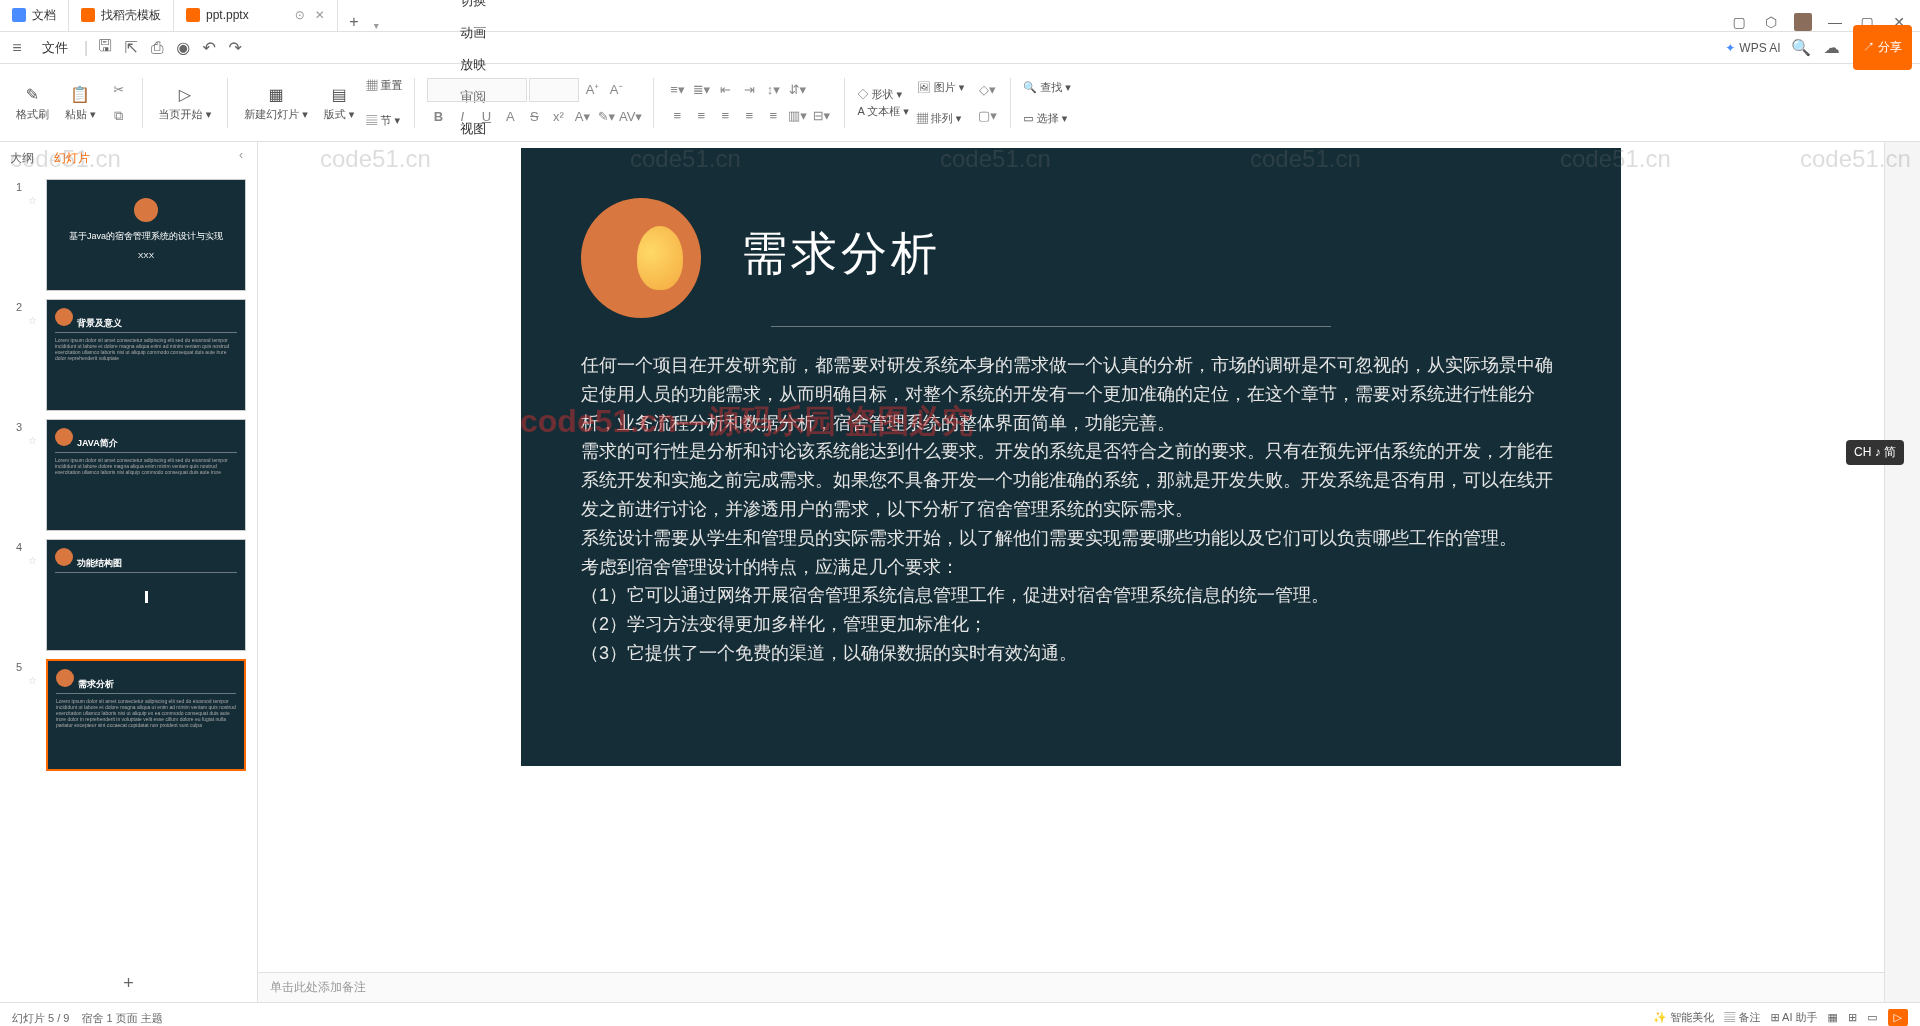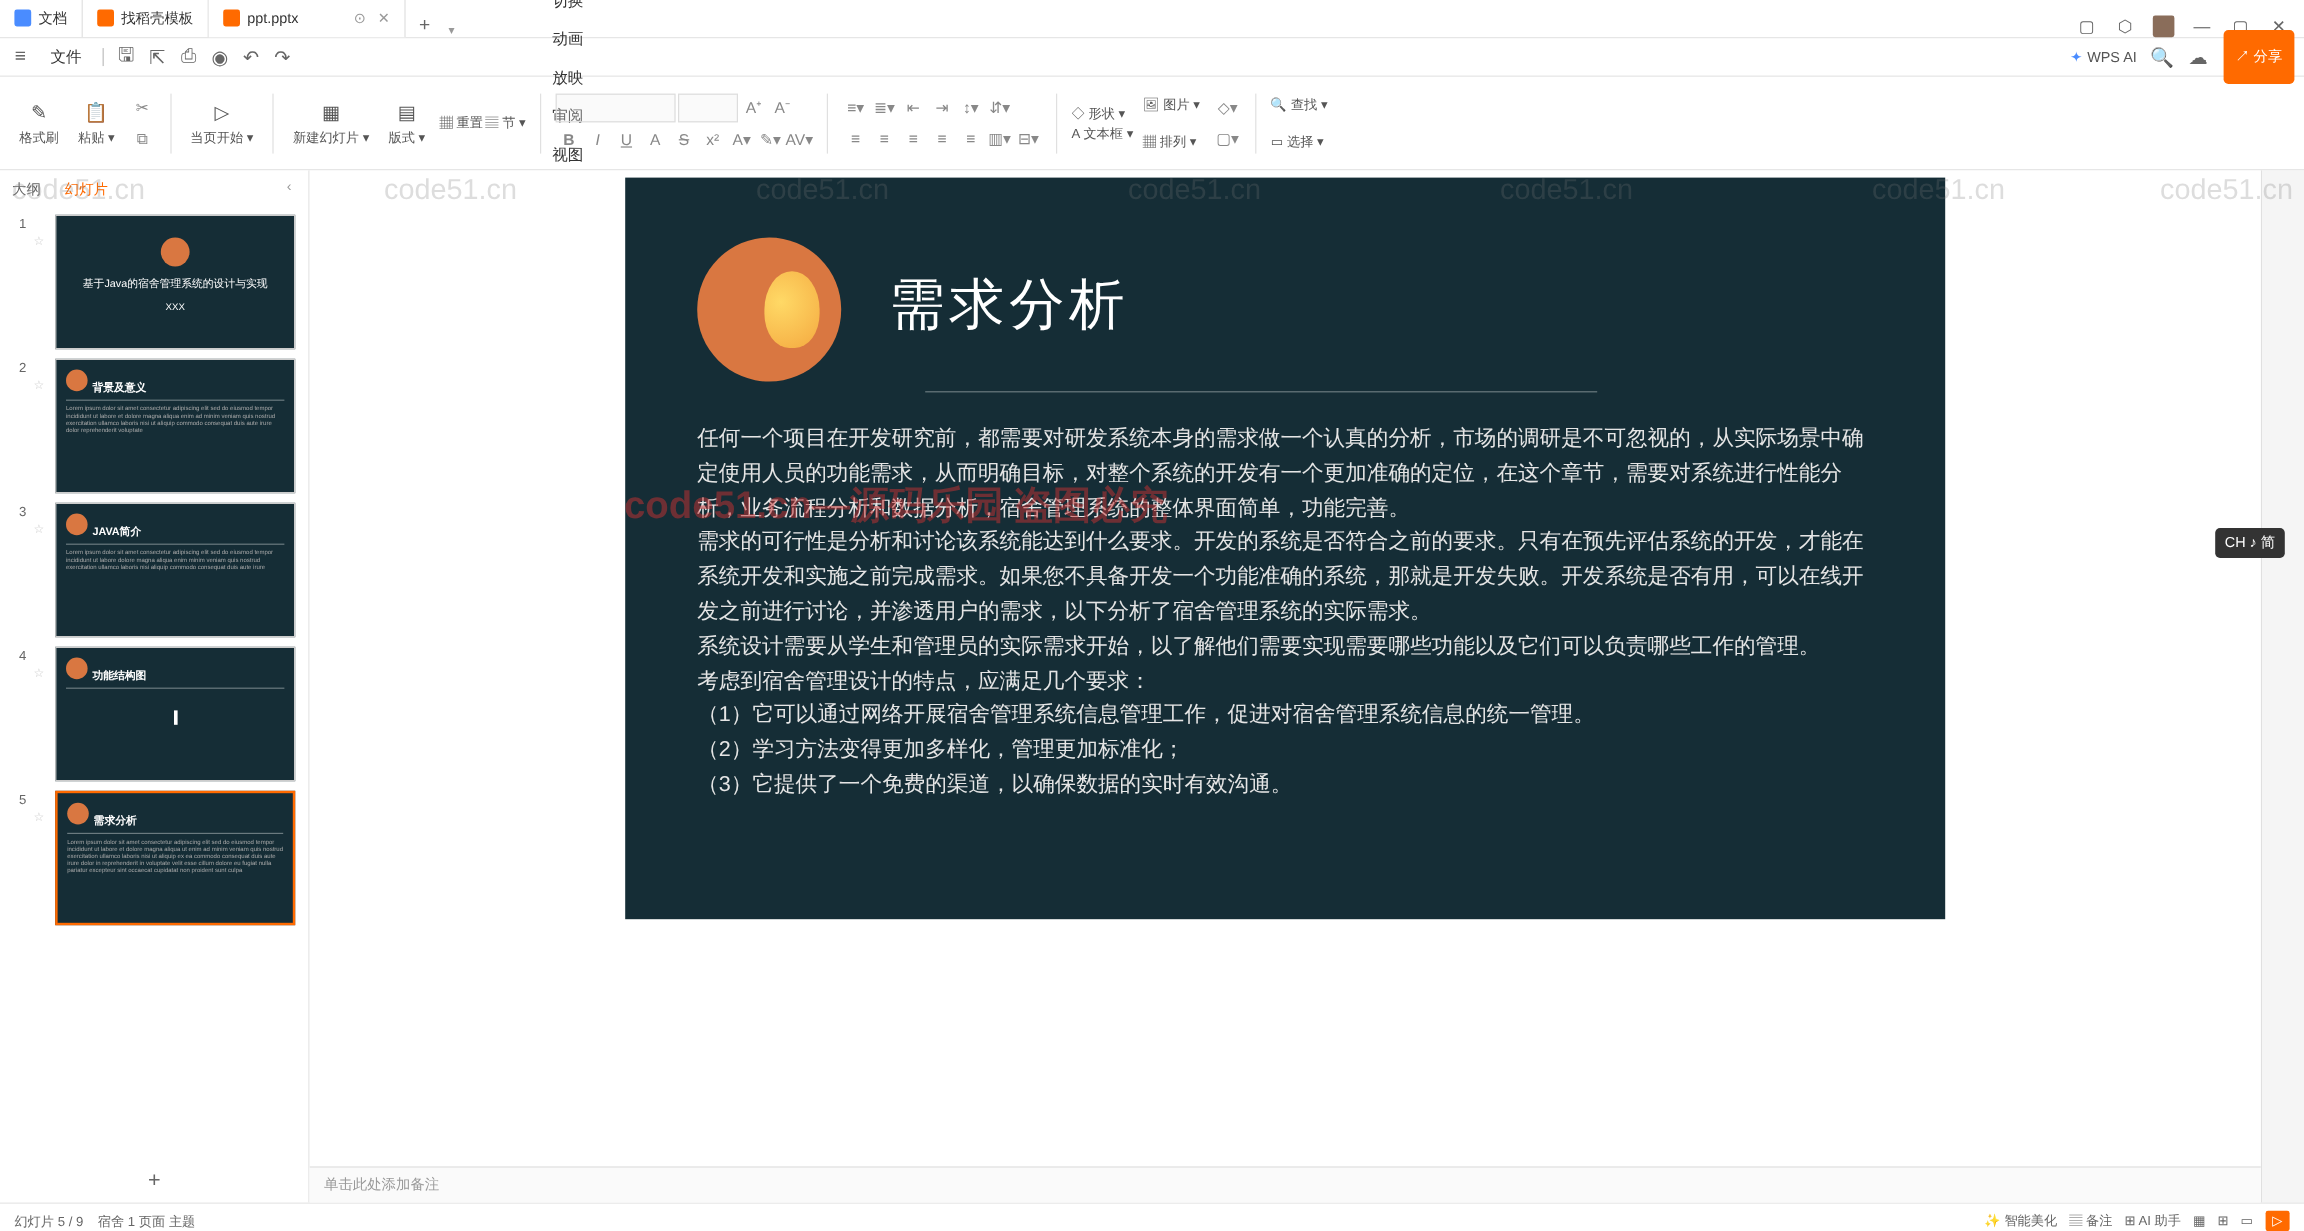--- a/index.html
+++ b/index.html
@@ -157,21 +157,21 @@
     </div>
   <div class="ribbon-sep"></div>
   <div class="ribbon-btn">
       <span class="ribbon-btn-icon">▦</span>
       <span class="ribbon-btn-label"><span>新建幻灯片</span> ▾</span>
     </div>
   <div class="ribbon-btn">
       <span class="ribbon-btn-icon">▤</span>
       <span class="ribbon-btn-label"><span>版式</span> ▾</span>
     </div>
-  <div style="display:flex;flex-direction:row;gap:2px">
+  <div style="display:flex;flex-direction:column;gap:20px">
     <span class="ribbon-btn-label">▦ <span>重置</span></span>
     <span class="ribbon-btn-label">▤ <span>节</span> ▾</span>
   </div>
   <div class="ribbon-sep"></div>
   <div style="display:flex;flex-direction:column;gap:4px">
     <div class="ribbon-row">
       <input class="font-select" disabled="" style="">
       <input class="size-select" disabled="" style="">
       <span class="ribbon-small-btn">A⁺</span>
       <span class="ribbon-small-btn">A⁻</span>

